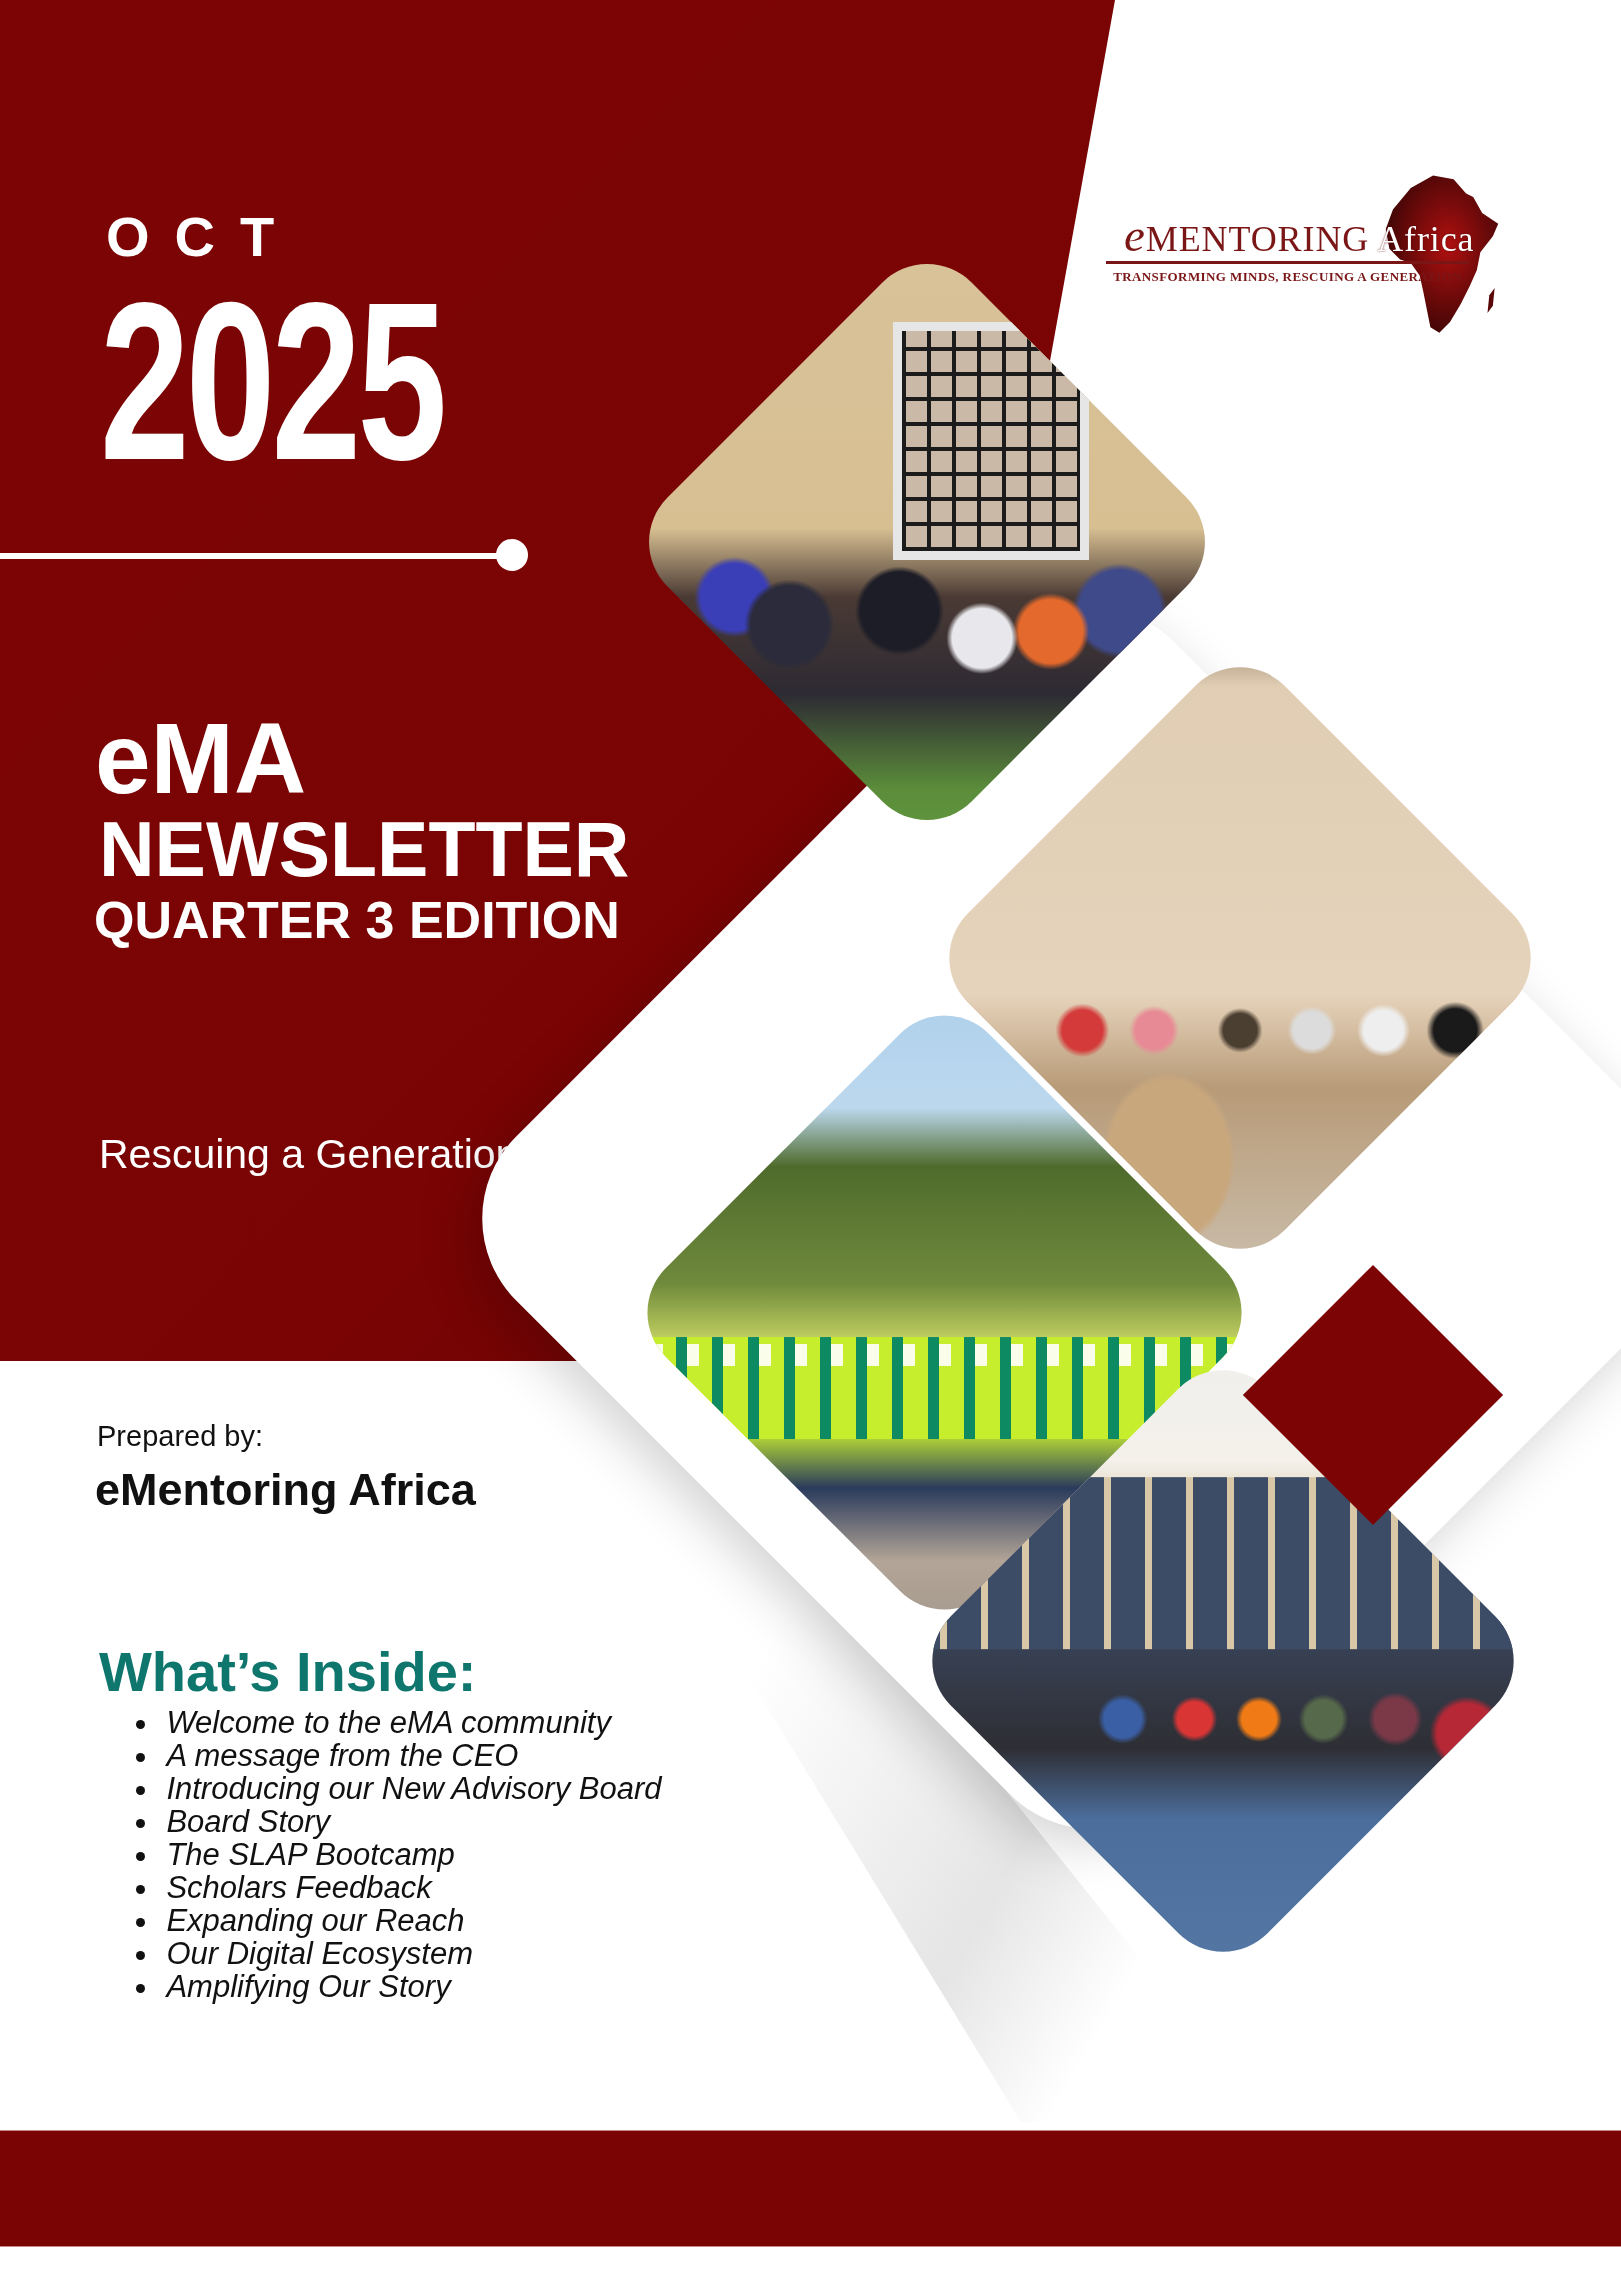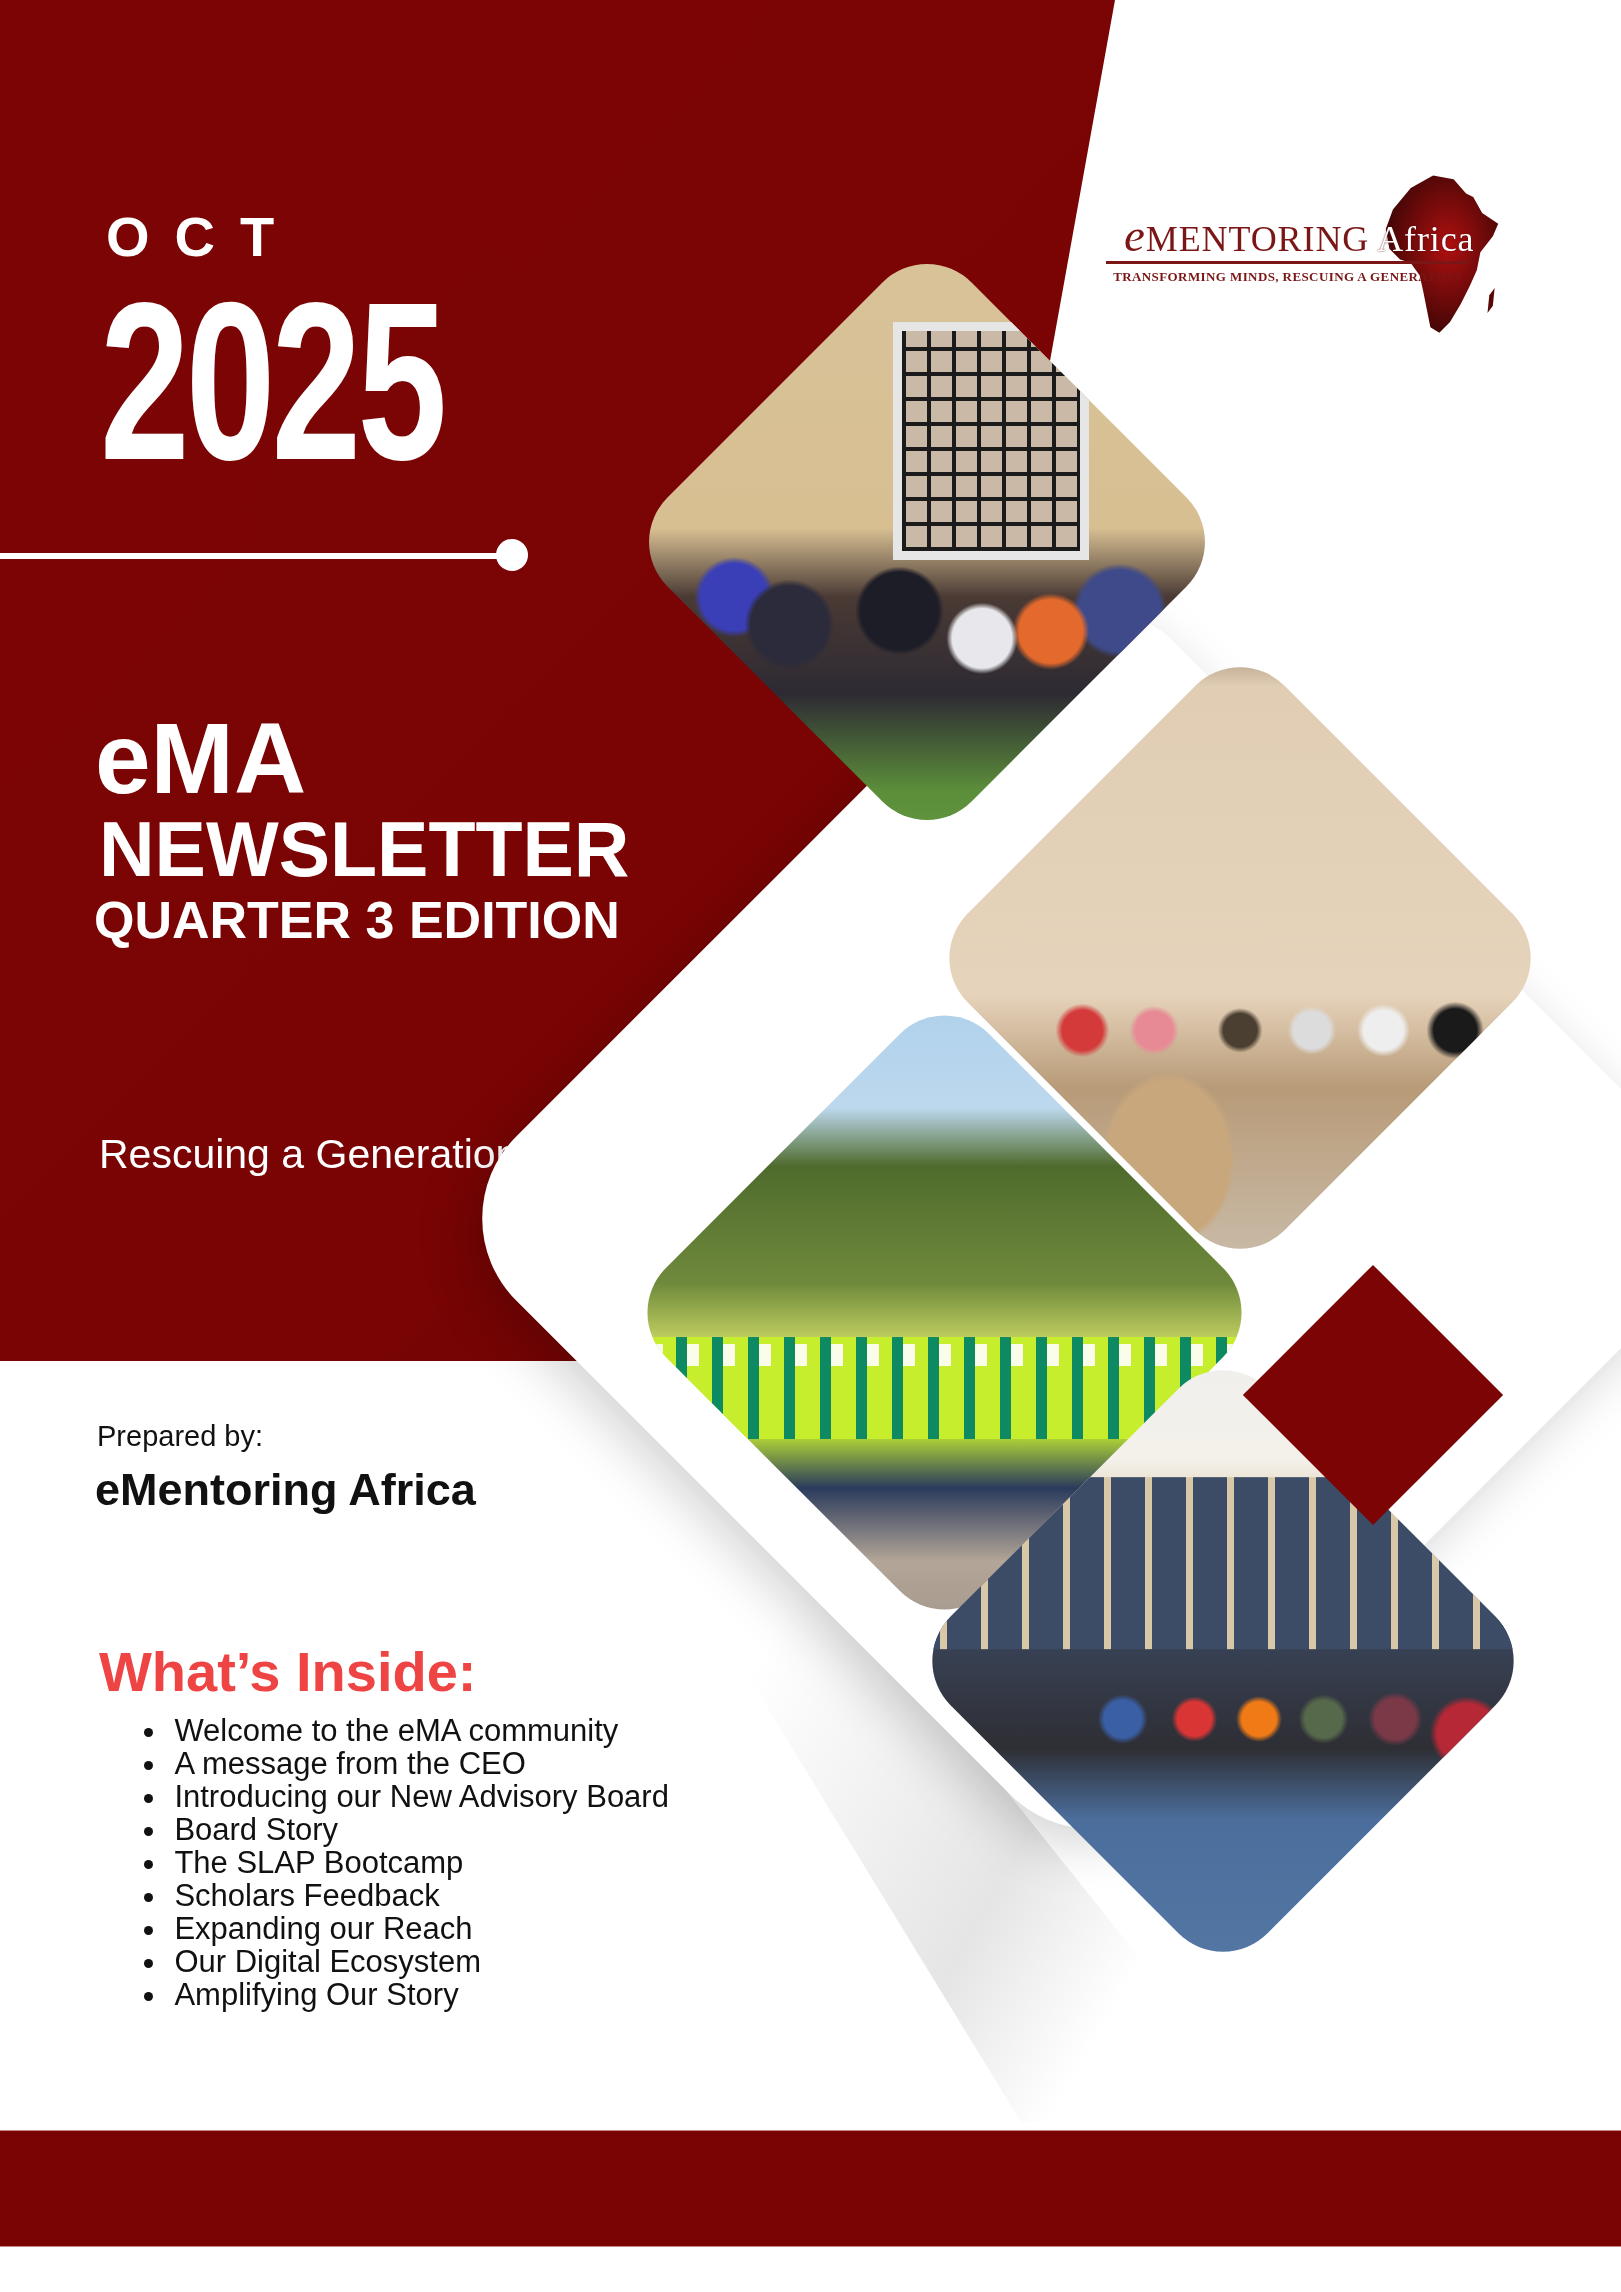--- a/index.html
+++ b/index.html
@@ -164,25 +164,25 @@
     
     #prepared-label {
       left: 97px; top: 1420px; font-size: 29px; color: #111;
     }
     #prepared-org {
       left: 95px; top: 1464px; font-size: 45px; font-weight: bold; color: #111;
     }
 
     
     #inside-title {
-      left: 99px; top: 1639px; font-size: 56px; font-weight: bold; color: #ef4444;
+      left: 99px; top: 1639px; font-size: 56px; font-weight: bold; color: #0f766e;
     }
     #inside-list {
-      left: 125px; top: 1702px; margin: 12px; padding: 0 0 0 32px;
-      font-size: 31px; line-height: 33px; color: #111;
+      left: 125px; top: 1702px; margin: 4px; padding: 0 0 0 32px;
+      font-size: 31px; line-height: 33px; color: #111; font-style: italic;
     }
     #inside-list li { padding-left: 5.4px; }
 
     
     #bottom-band {
       left: 0; top: 2130px; width: 1621px; height: 115px; background: #7a0404;
       border-top: 0.9px solid #c98888; border-bottom: 0.9px solid #c98888;
     }
   </style>
 </head>

